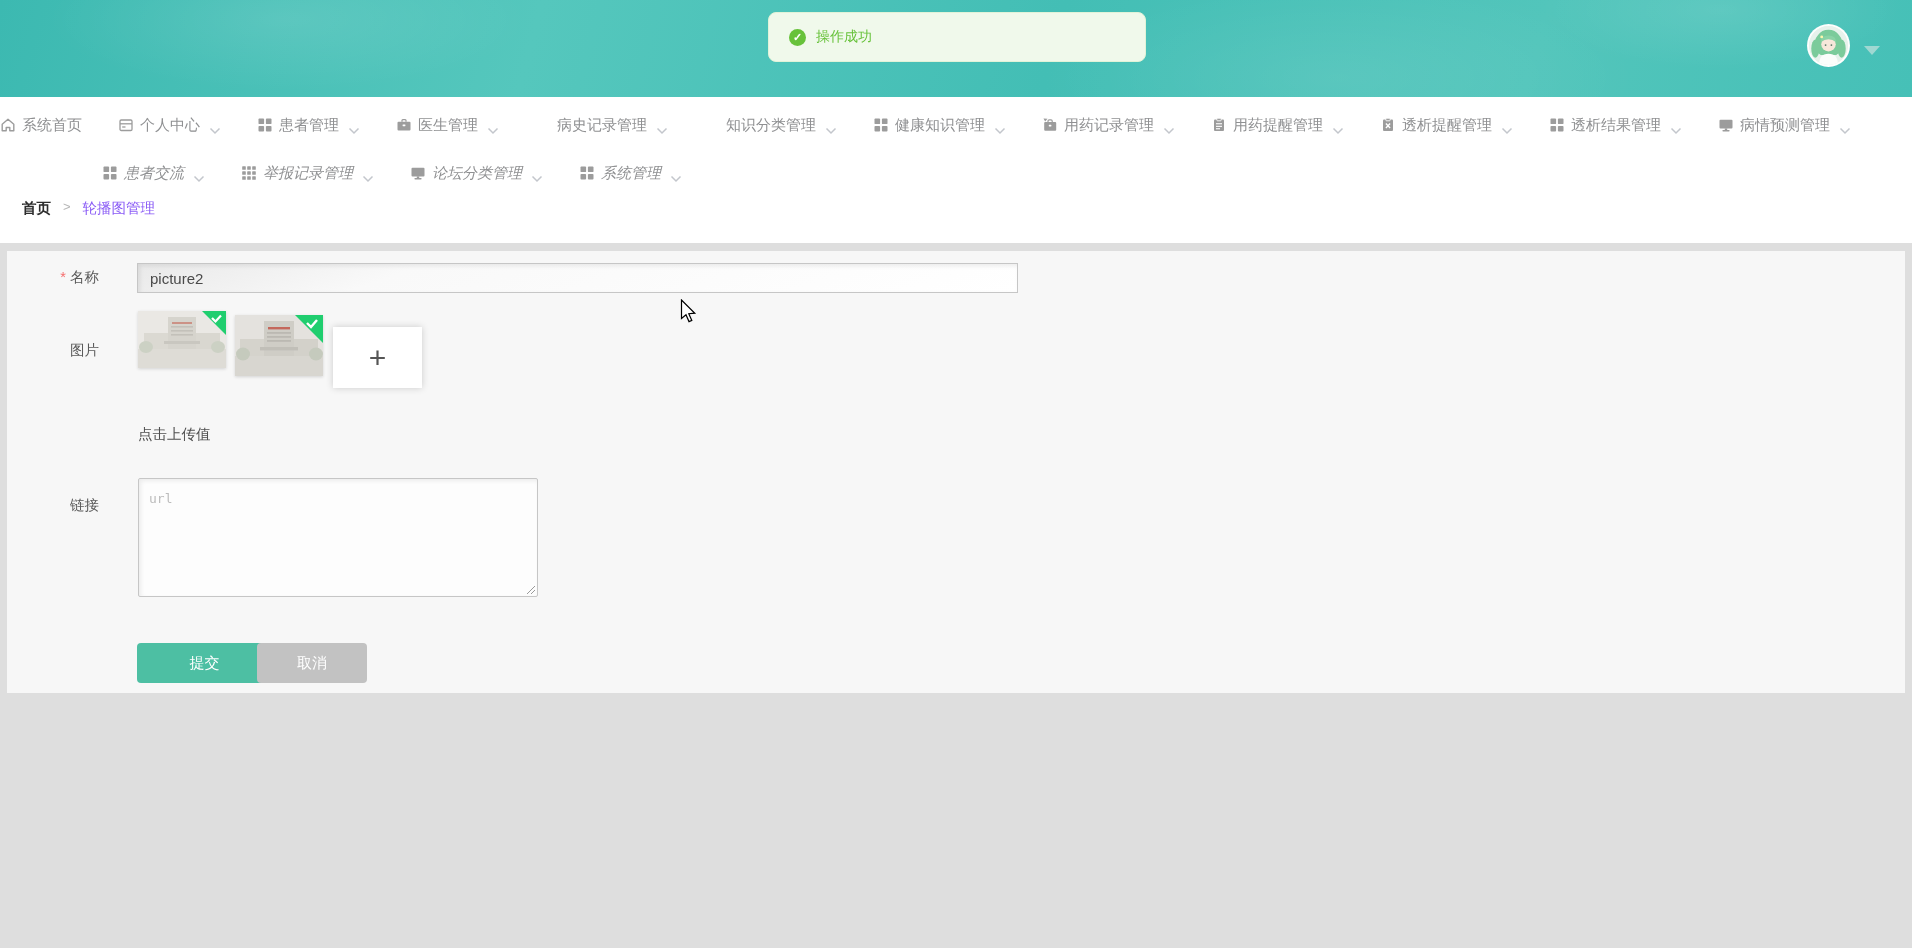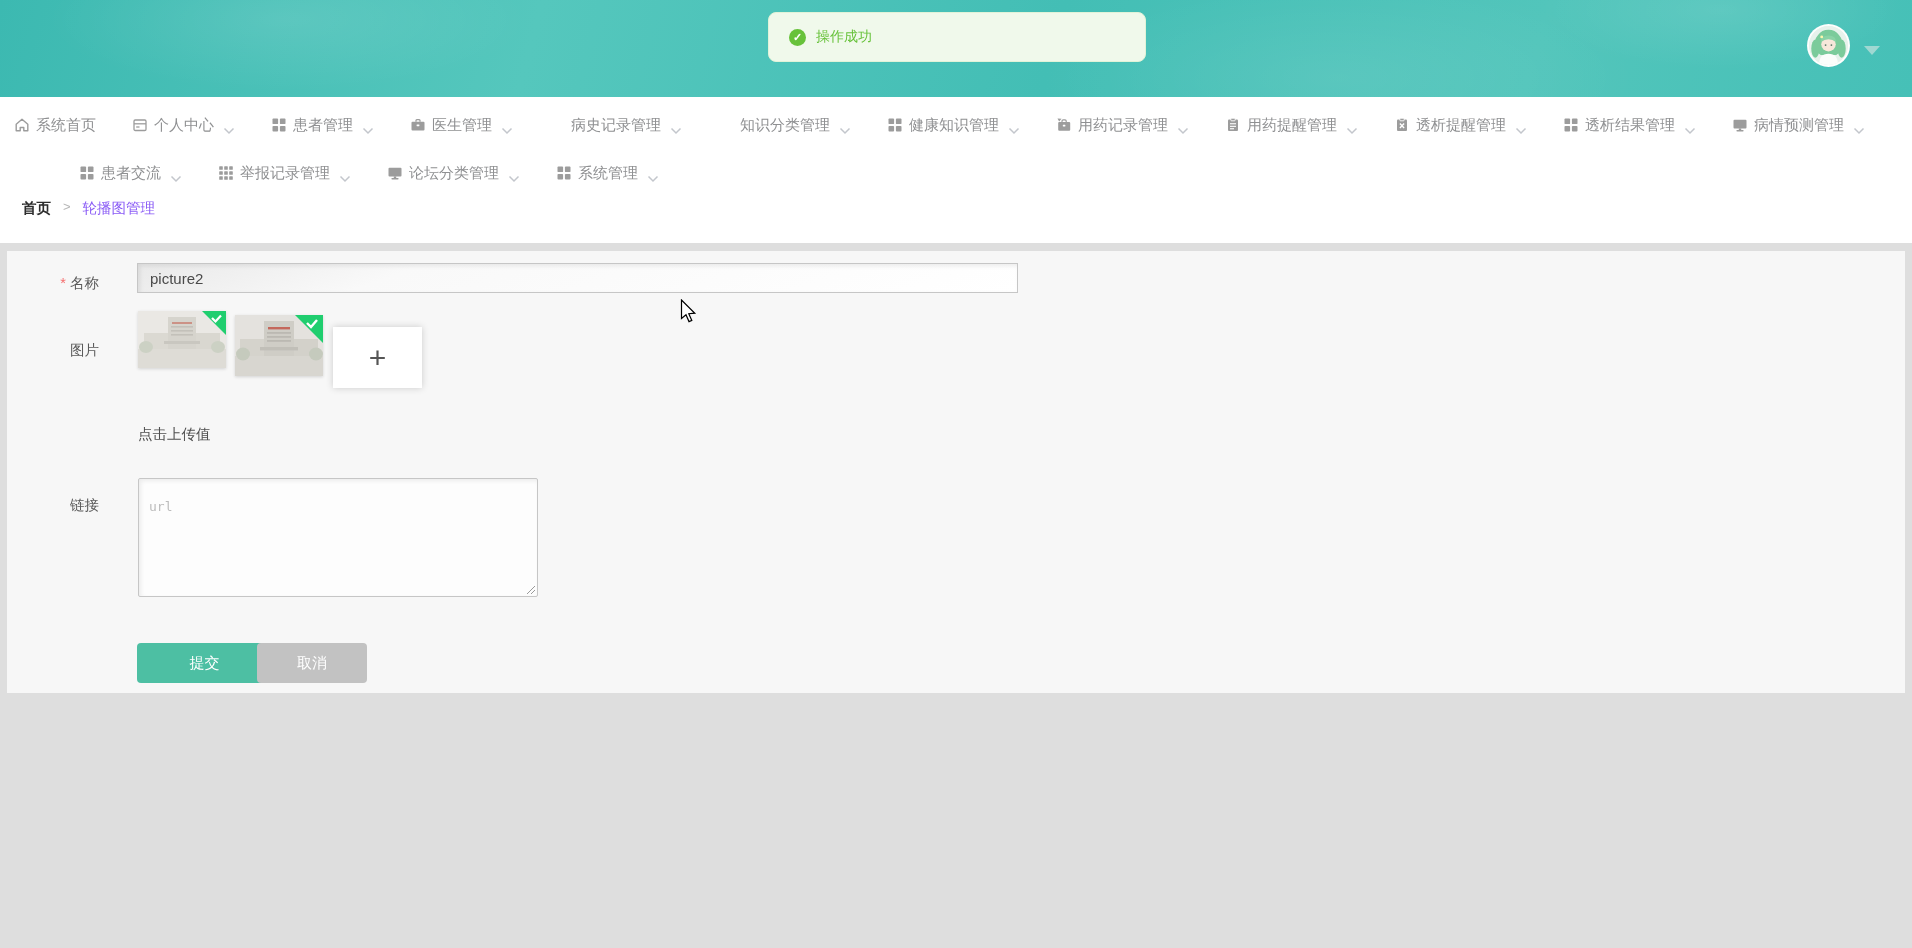--- a/index.html
+++ b/index.html
@@ -48,22 +48,22 @@
   .toast-text { margin-left:10px; color:#67c23a; font-size:14px; }
 
   
   .nav-strip {
     position:absolute; top:97px; left:0; width:1912px; height:146px; background:#ffffff;
   }
   .nav-row {
     display:flex; align-items:center; gap:36px; height:48px;
     font-size:15px; color:#8f9092; white-space:nowrap;
   }
-  .nav-row.row1 { padding-left:14px; margin-top:4px; }
-  .nav-row.row2 { padding-left:79px; }
+  .nav-row.row1 { padding-left:0; margin-top:4px; }
+  .nav-row.row2 { padding-left:102px;font-style:italic; }
   .nav-item { display:flex; align-items:center; gap:6px; cursor:pointer; }
   .nav-item .ic { width:16px; height:16px; display:inline-block; }
   .nav-item .ic svg { display:block; }
   .nav-item .caret { margin-left:3px; display:inline-block; height:8px; }
 
   
   .breadcrumb {
     display:flex; height:42px; margin-top:2px;
     padding-left:22px; font-size:14.5px;
   }
@@ -104,21 +104,21 @@
     display:flex; align-items:center; justify-content:center;
     color:#555; font-size:30px; font-weight:300; cursor:pointer;
   }
   .upload-hint { position:absolute; left:131px; top:174px; font-size:14.5px; color:#4f4f4f; }
 
   .link-wrap { position:absolute; left:131px; top:227px; width:400px; height:119px; }
   .link-textarea {
     width:100%; height:100%; resize:none;
     border:1px solid #c6c6c6; border-radius:2px;
     background:#fdfdfd; box-shadow:inset 2px 2px 4px rgba(0,0,0,0.07);
-    padding:20px 10px; font-family:"DejaVu Sans Mono", monospace;
+    padding:12px 10px; font-family:"DejaVu Sans Mono", monospace;
     font-size:13px; color:#444;
   }
   .link-textarea::placeholder { color:#bcbcbc; }
   .resize-corner { position:absolute; right:2px; bottom:2px; pointer-events:none; }
 
   .btn {
     position:absolute; top:392px; height:40px; border:none; border-radius:4px;
     color:#fff; font-size:15px; cursor:pointer;
     font-family:"Liberation Sans", sans-serif;
   }
@@ -368,21 +368,21 @@
 
   <div class="breadcrumb">
     <span class="bc-home">首页</span>
     <span class="bc-sep">&gt;</span>
     <span class="bc-current">轮播图管理</span>
   </div>
 </div>
 
 <div class="panel">
 
-  <div class="lbl" style="top:23px;">
+  <div class="lbl" style="top:17px;">
     <span class="req">*</span><span>名称</span>
   </div>
   <input class="name-input" type="text" value="picture2" style="">
 
   <div class="lbl" style="top:90px;">图片</div>
 
   <div class="thumb thumb1">
     <svg viewBox="0 0 88 57" preserveAspectRatio="none">
       <rect width="88" height="57" fill="#eae8e4"></rect>
       <rect y="38" width="88" height="19" fill="#dedcd6"></rect>

